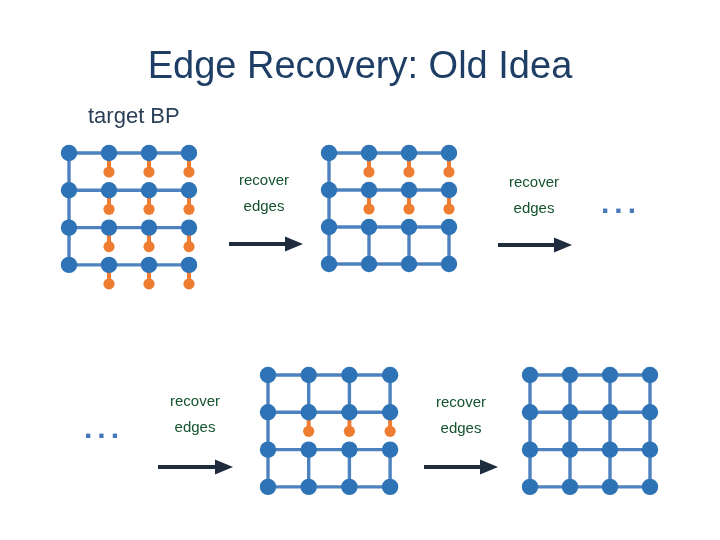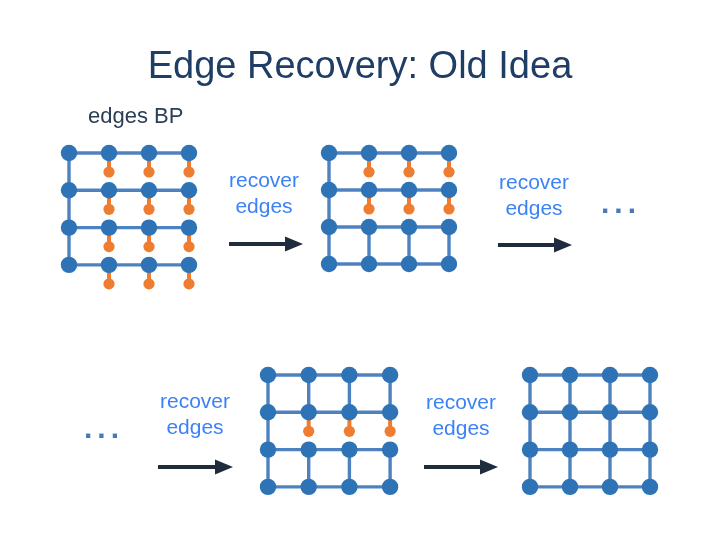--- a/index.html
+++ b/index.html
@@ -17,22 +17,22 @@
     color:#1F3E66;
     letter-spacing:0px;
   }
   .loopy{
     position:absolute;left:88px;top:103px;
     font-size:22px;color:#2A3F55;
   }
   .recover-label{
     position:absolute;width:96px;
     text-align:center;
-    font-size:21px;line-height:26px;
-    color:#3b82f6;
+    font-size:15px;line-height:26px;
+    color:#14532d;
   }
   .arrow{position:absolute;}
   .arrow line{stroke:#1F2C3D;stroke-width:4;}
   .arrow polygon{fill:#1F2C3D;}
   .dots{
     position:absolute;
     font-size:30px;font-weight:bold;
     letter-spacing:5px;color:#4779B8;
   }
   .cd06{
@@ -44,21 +44,21 @@
   }
   .graph{position:absolute;}
 </style>
 </head>
 <body>
 
 <div class="slide" id="slide">
 
   <h1 class="title">Edge Recovery: Old Idea</h1>
 
-  <div class="loopy">edges BP</div>
+  <div class="loopy">target BP</div>
 
   <div class="recover-label" style="left:216px;top:167px">
     <div>recover</div>
     <div>edges</div>
   </div>
 
   <svg class="arrow" style="left:228px;top:235px" width="77" height="18">
     <line x1="1" y1="9" x2="59" y2="9"></line>
     <polygon points="57,1.5 75,9 57,16.5"></polygon>
   </svg>

